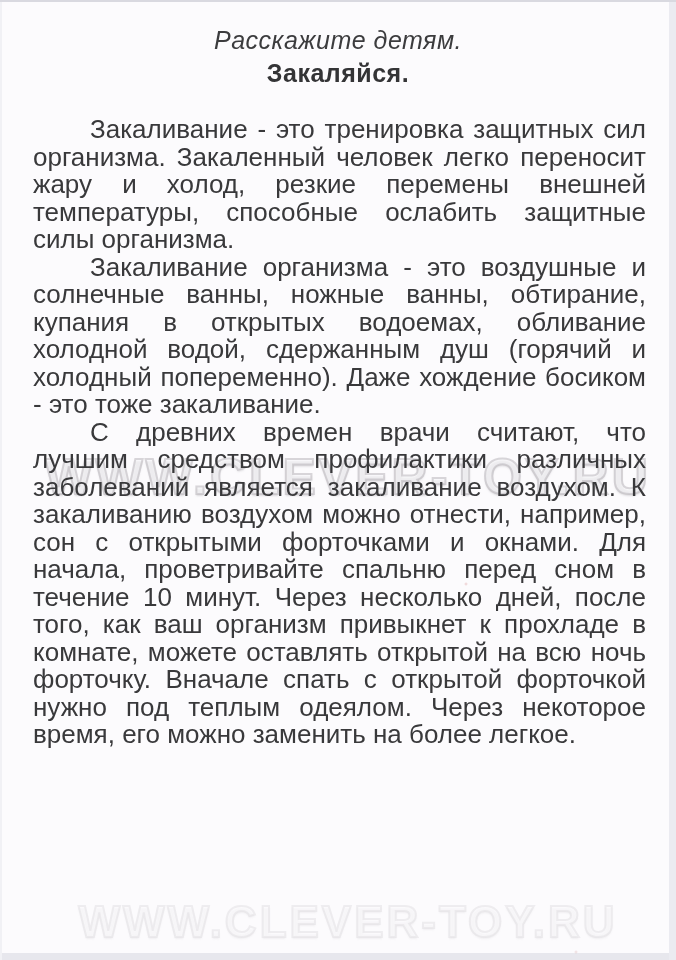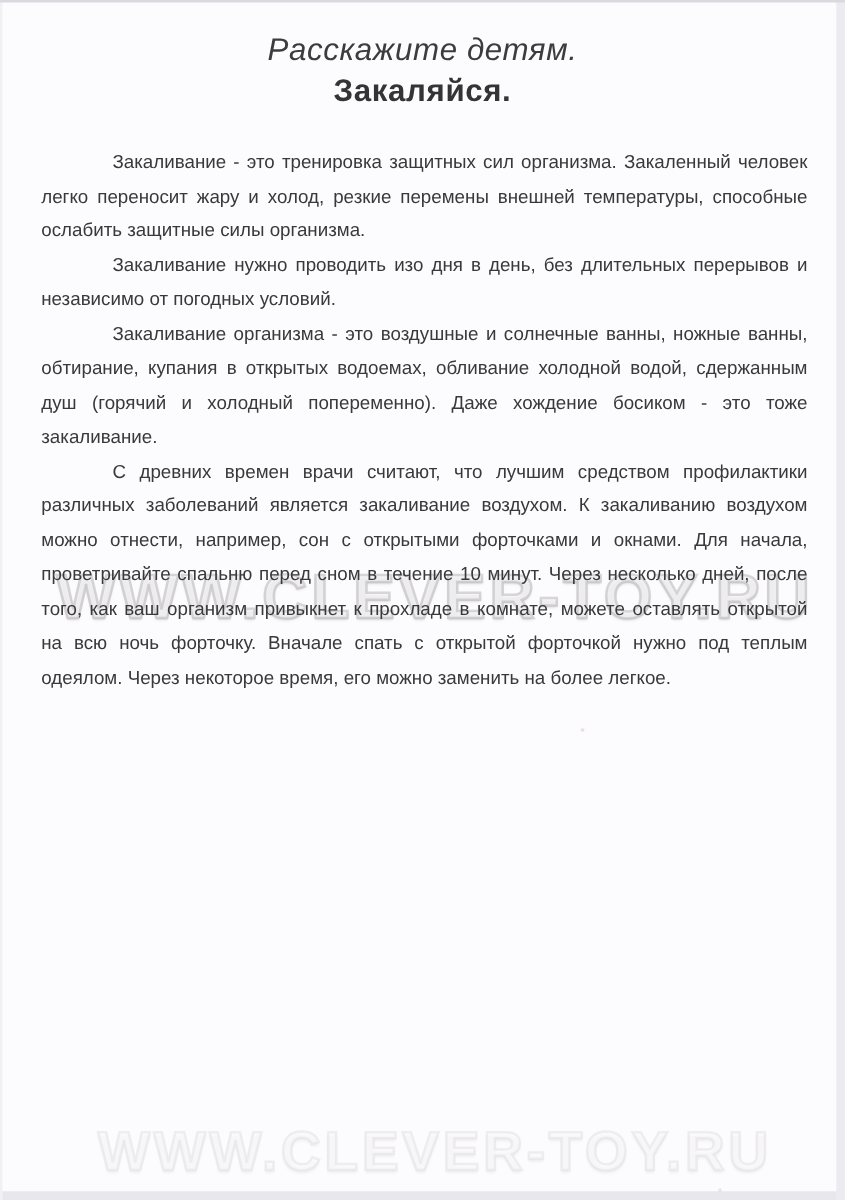--- a/index.html
+++ b/index.html
@@ -65,21 +65,21 @@
     font-weight: 700;
     color: #343436;
     letter-spacing: .5px;
   }
   .body-text {
     position: absolute;
     top: 116px;
     left: 33px;
     width: 613px;
     color: #39393b;
-    font-size: 15px;
+    font-size: 26px;
     line-height: 27.5px;
     text-align: justify;
     z-index: 2;
   }
   .body-text p {
     margin: 0;
     text-indent: 57px;
   }
   .watermark {
     position: absolute;
@@ -112,18 +112,17 @@
   <div class="watermark watermark-middle">WWW.CLEVER-TOY.RU</div>
 
   <div class="watermark watermark-bottom">WWW.CLEVER-TOY.RU</div>
 
   <h1 class="series-title">Расскажите детям.</h1>
 
   <h2 class="card-title">Закаляйся.</h2>
 
   <div class="body-text">
     <p>Закаливание - это тренировка защитных сил организма. Закаленный человек легко переносит жару и холод, резкие перемены внешней температуры, способные ослабить защитные силы организма.</p>
-    <p>Закаливание нужно проводить изо дня в день, без длительных перерывов и независимо от погодных условий.</p>
     <p>Закаливание организма - это воздушные и солнечные ванны, ножные ванны, обтирание, купания в открытых водоемах, обливание холодной водой, сдержанным душ (горячий и холодный попеременно). Даже хождение босиком - это тоже закаливание.</p>
     <p>С древних времен врачи считают, что лучшим средством профилактики различных заболеваний является закаливание воздухом. К закаливанию воздухом можно отнести, например, сон с открытыми форточками и окнами. Для начала, проветривайте спальню перед сном в течение 10 минут. Через несколько дней, после того, как ваш организм привыкнет к прохладе в комнате, можете оставлять открытой на всю ночь форточку. Вначале спать с открытой форточкой нужно под теплым одеялом. Через некоторое время, его можно заменить на более легкое.</p>
   </div>
 
 </div>
 
 </body></html>

